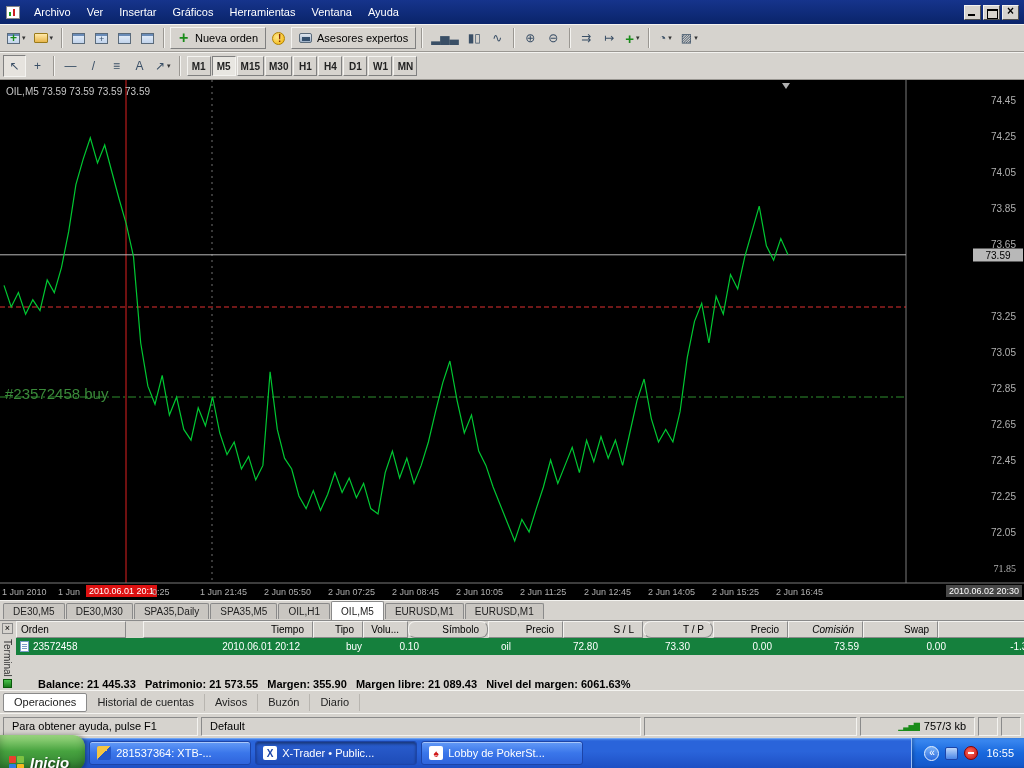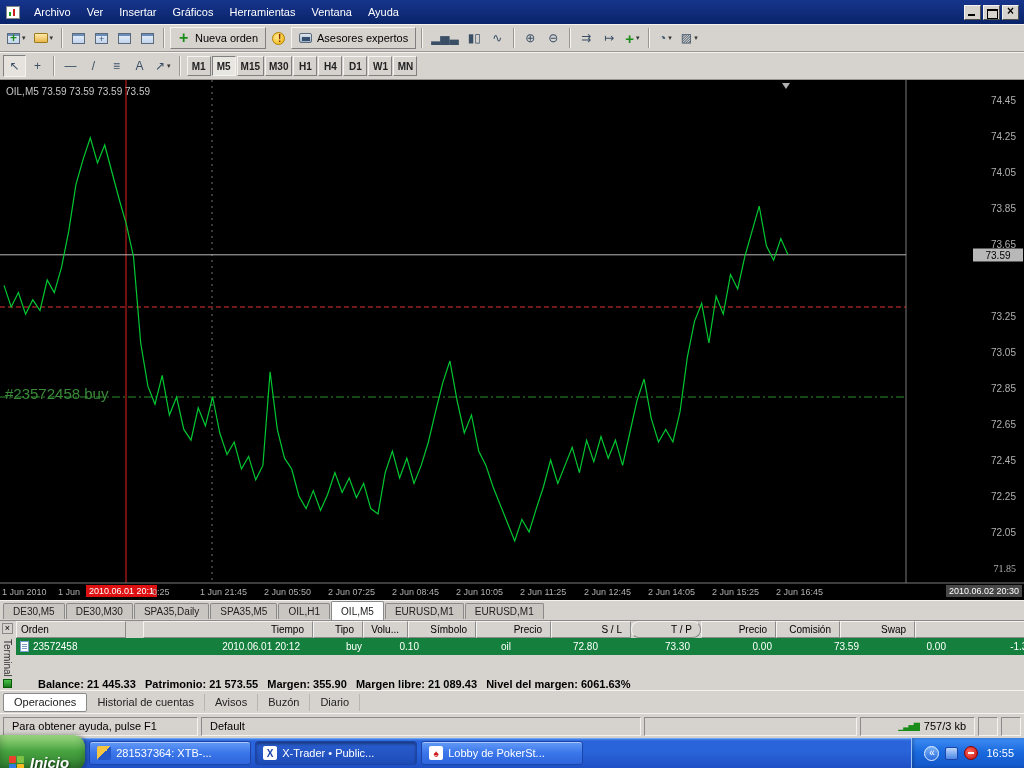--- a/index.html
+++ b/index.html
@@ -361,26 +361,26 @@
         <span class="t-close"></span>
         <span class="t-vlabel">Terminal</span>
         <span class="t-status-icon"></span>
       </div>
       <div class="t-body">
         <div id="t-header" class="t-header">
             <div class="t-hcell left" style="width: 110px;">Orden</div>
             <div class="t-hcell" style="width: 170px; margin-left: 17px;">Tiempo</div>
             <div class="t-hcell" style="width: 50px;">Tipo</div>
             <div class="t-hcell" style="width: 45px;">Volu...</div>
-            <div class="t-hcell" style="width: 68px;">Símbolo</div>
+            <div class="t-hcell" style="width: 80px; border-radius: 7px;">Símbolo</div>
             <div class="t-hcell" style="width: 75px;">Precio</div>
             <div class="t-hcell" style="width: 80px;">S / L</div>
             <div class="t-hcell" style="width: 70px; border-radius: 8px;">T / P</div>
             <div class="t-hcell" style="width: 75px;">Precio</div>
-            <div class="t-hcell" style="width: 64px;">Comisión</div>
+            <div class="t-hcell" style="width: 75px; font-style: italic;">Comisión</div>
             <div class="t-hcell" style="width: 75px;">Swap</div>
             <div class="t-hcell flex">Beneficios</div>
           </div>
         <div id="t-row" class="t-row">
             <div class="t-cell left" style="width: 110px;">
               <span class="doc-icon"></span>
               <span>23572458</span>
             </div>
             <div class="t-cell" style="width: 170px;">
               <span>2010.06.01 20:12</span>

